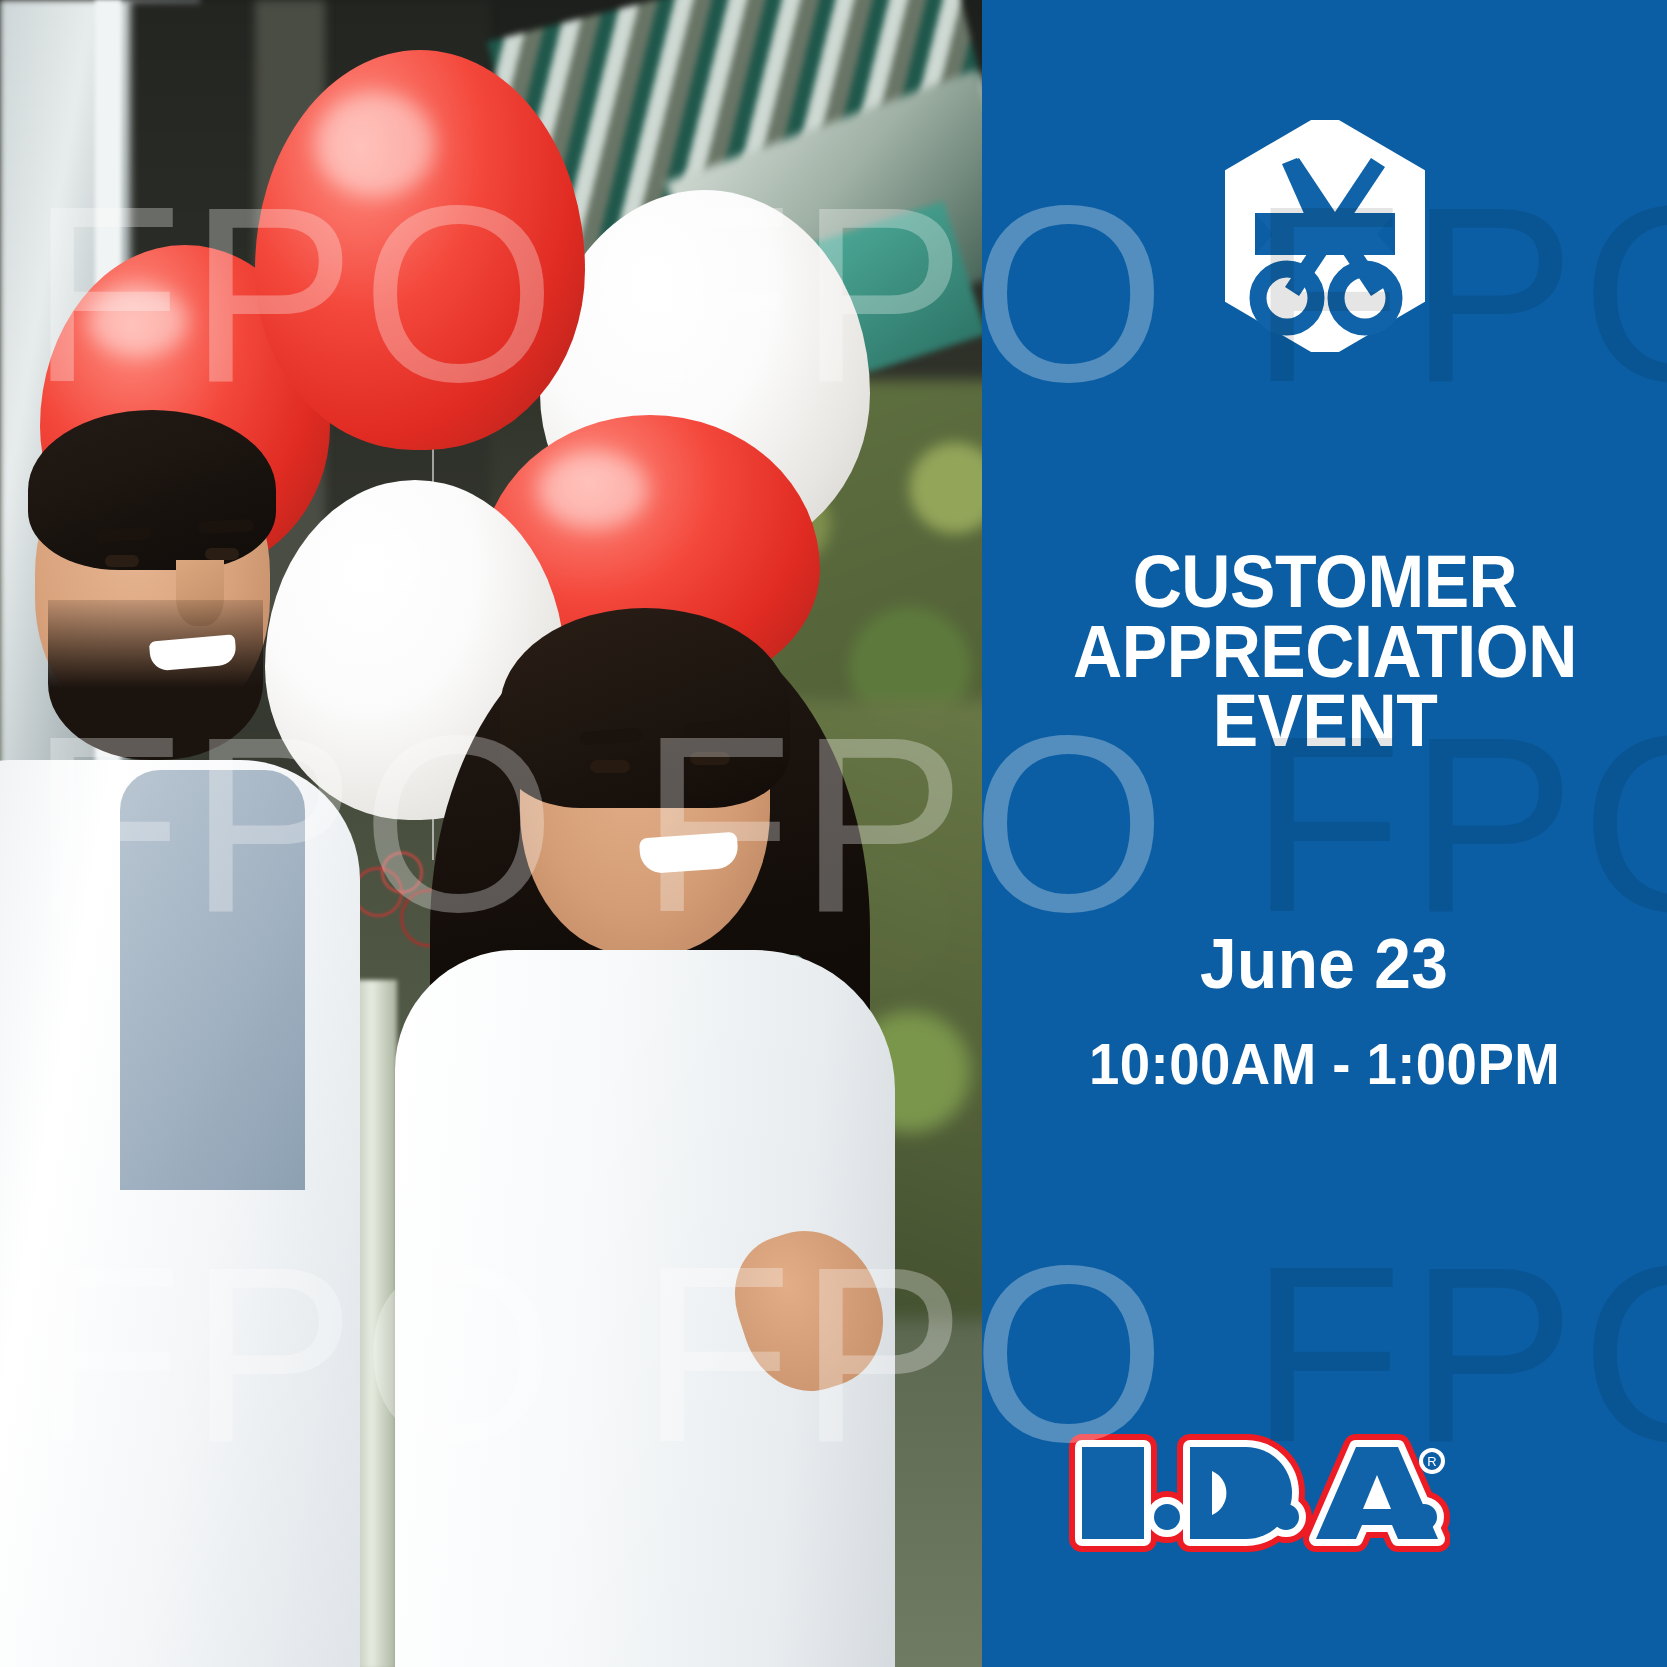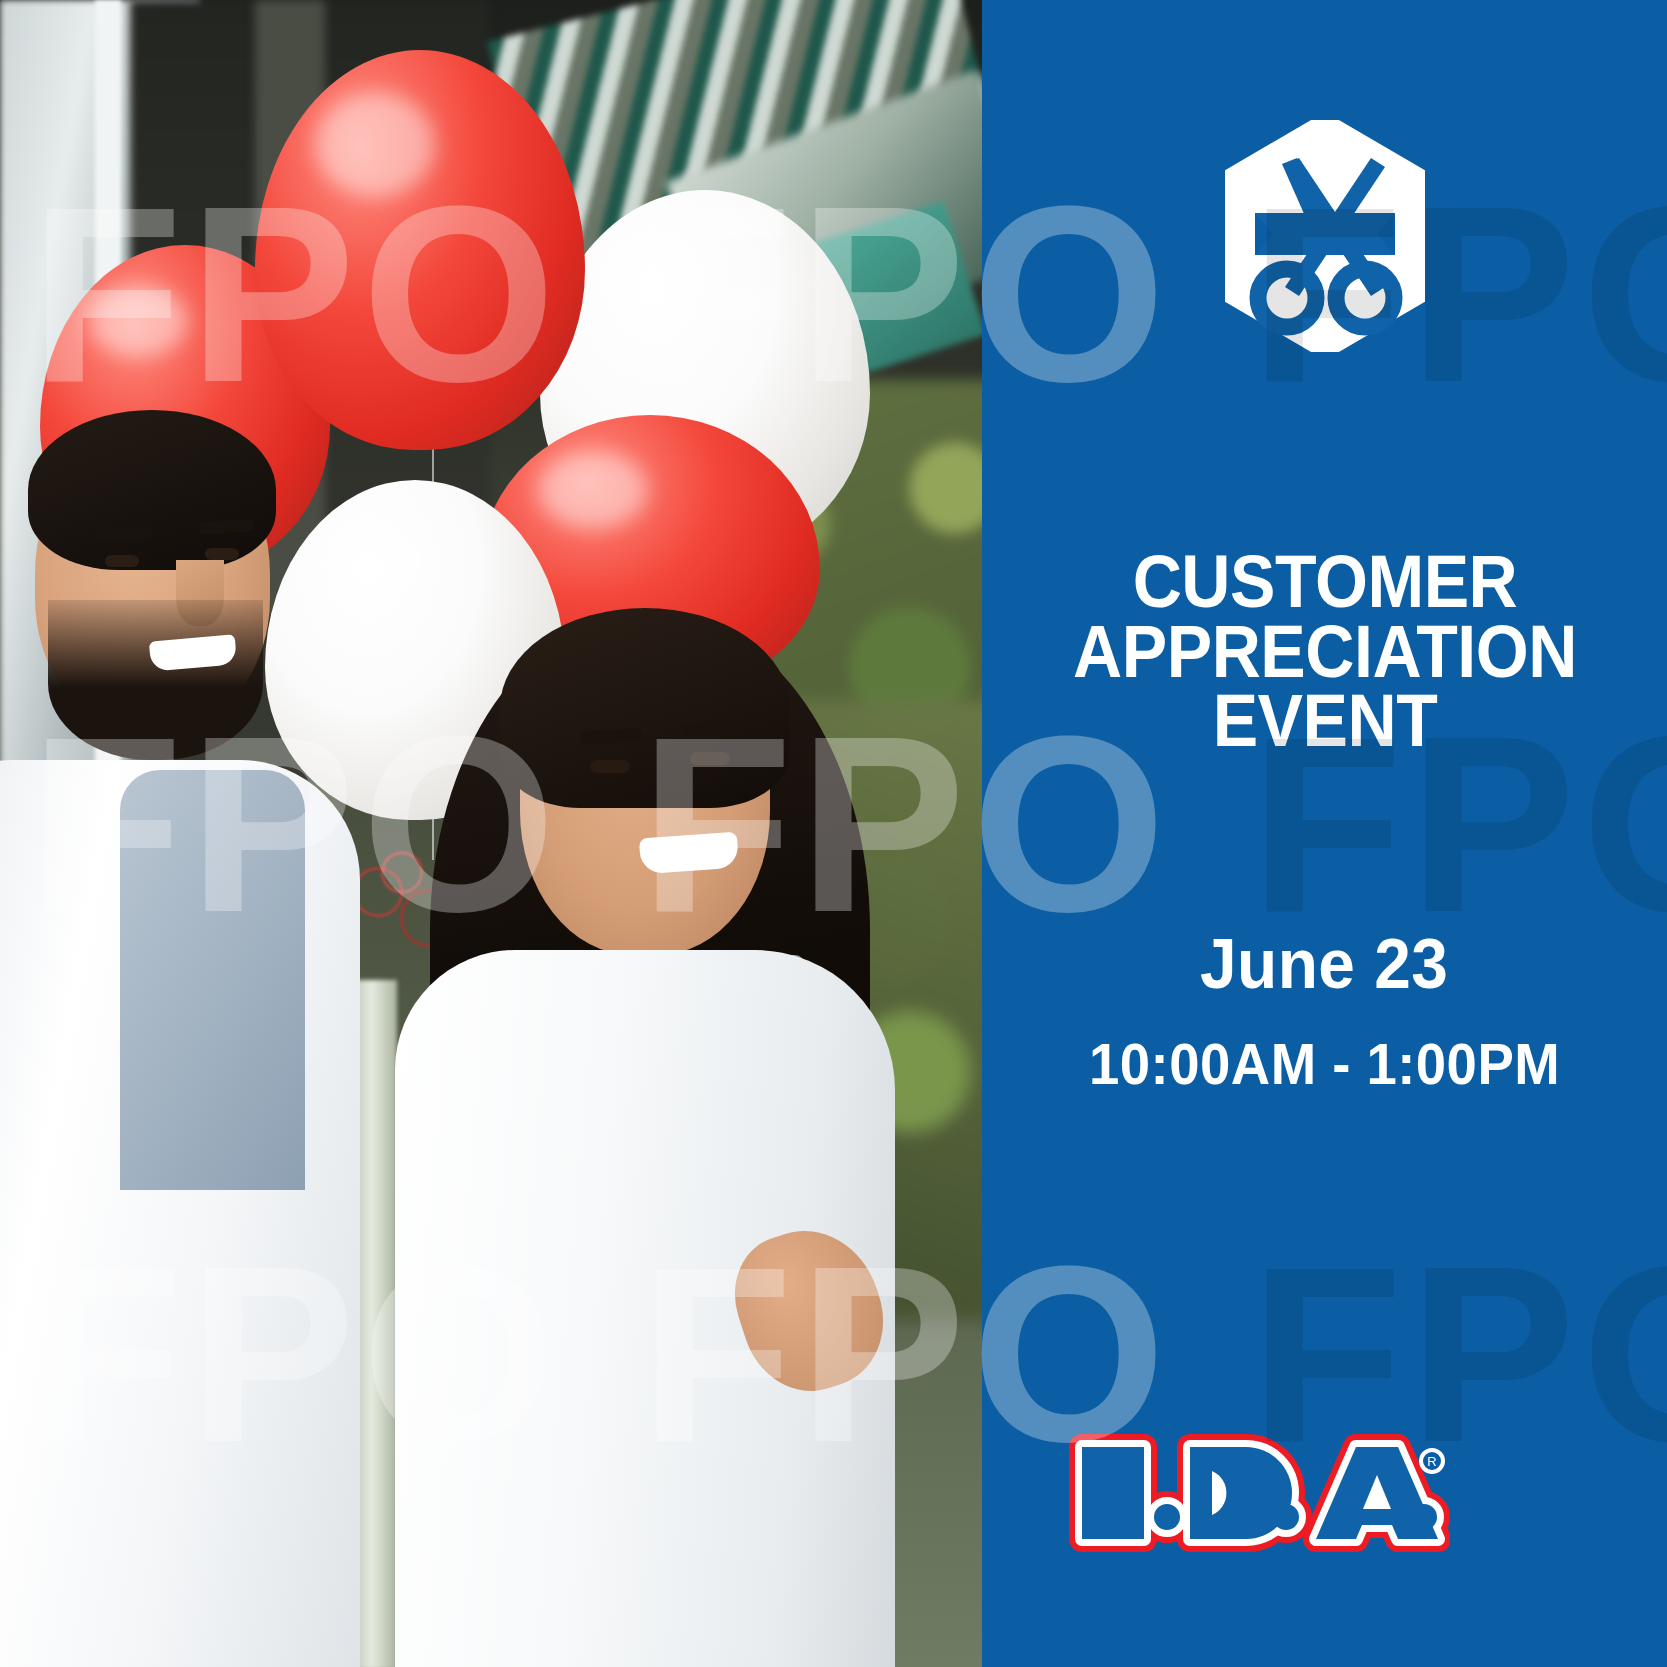--- a/index.html
+++ b/index.html
@@ -154,21 +154,21 @@
     transform:scaleX(.94);
   }
 
   .ida-logo{position:absolute;left:1060px;top:1421px;width:390px;height:140px;}
 
   
   .fpo-layer{position:absolute;inset:0;pointer-events:none;overflow:hidden;}
   .fpo{
     position:absolute;
     font-family:"Liberation Sans", sans-serif;
-    font-weight:bold;
+    font-weight:normal;
     font-size:250px;
     letter-spacing:6px;
     line-height:1;
     white-space:nowrap;
     color:rgba(255,255,255,.30);
   }
   .fpo.on-blue{color:rgba(0,0,0,.10);}
 </style>
 </head>
 <body>

